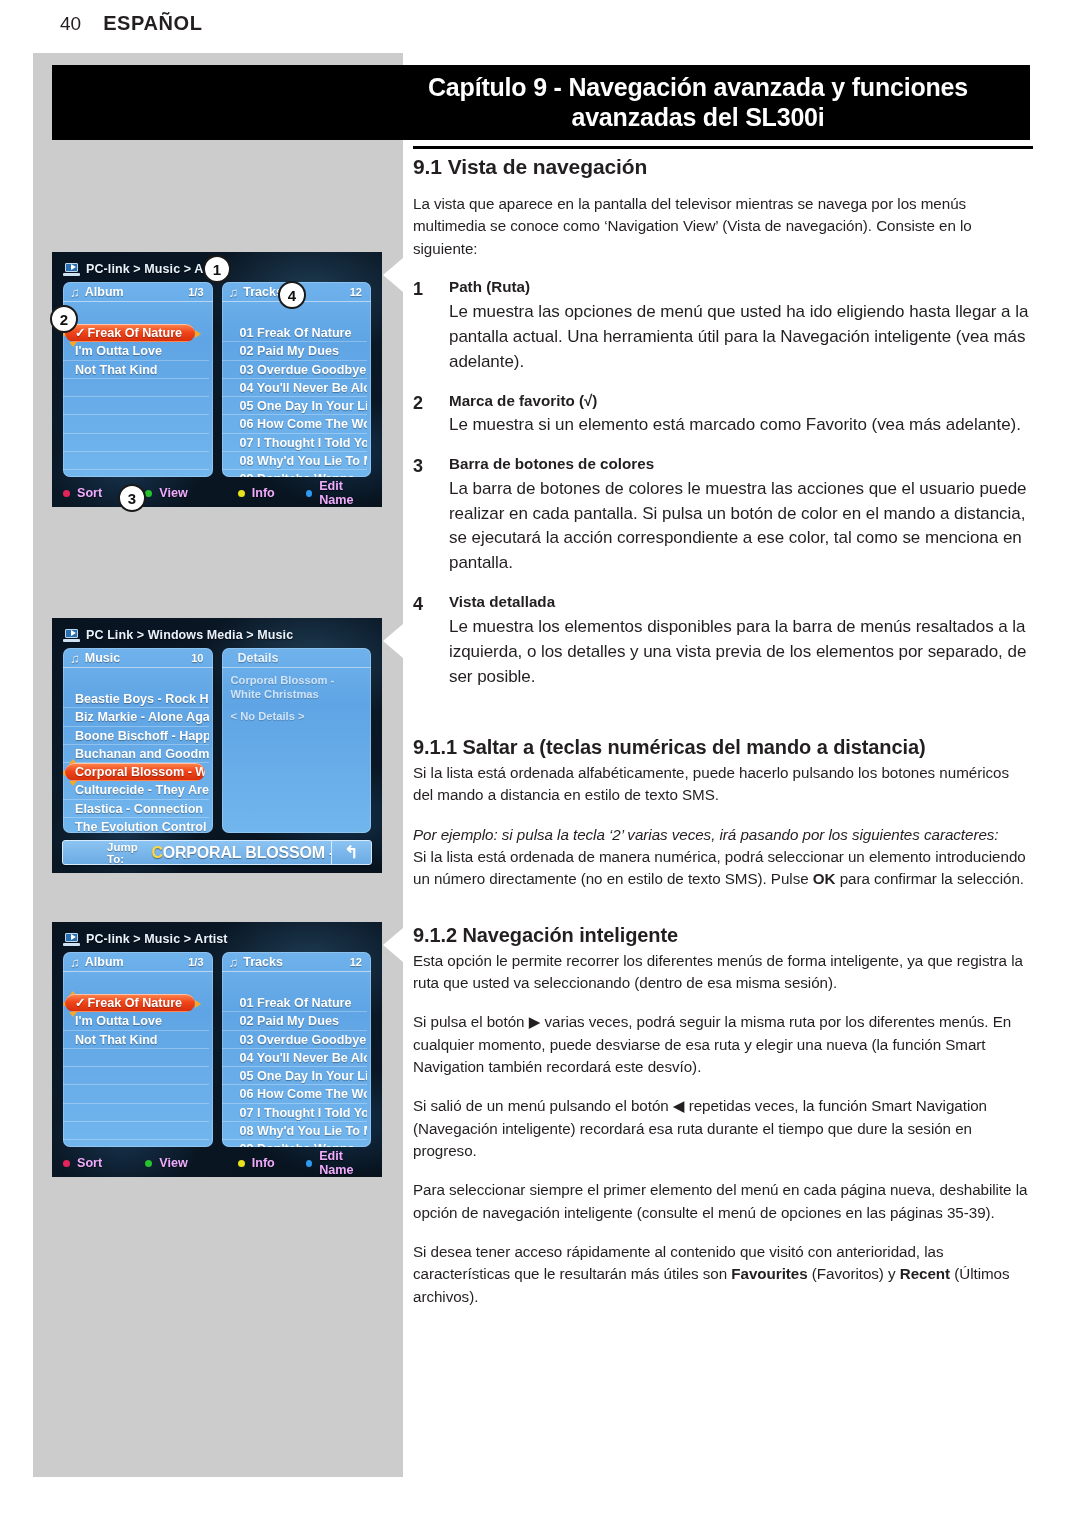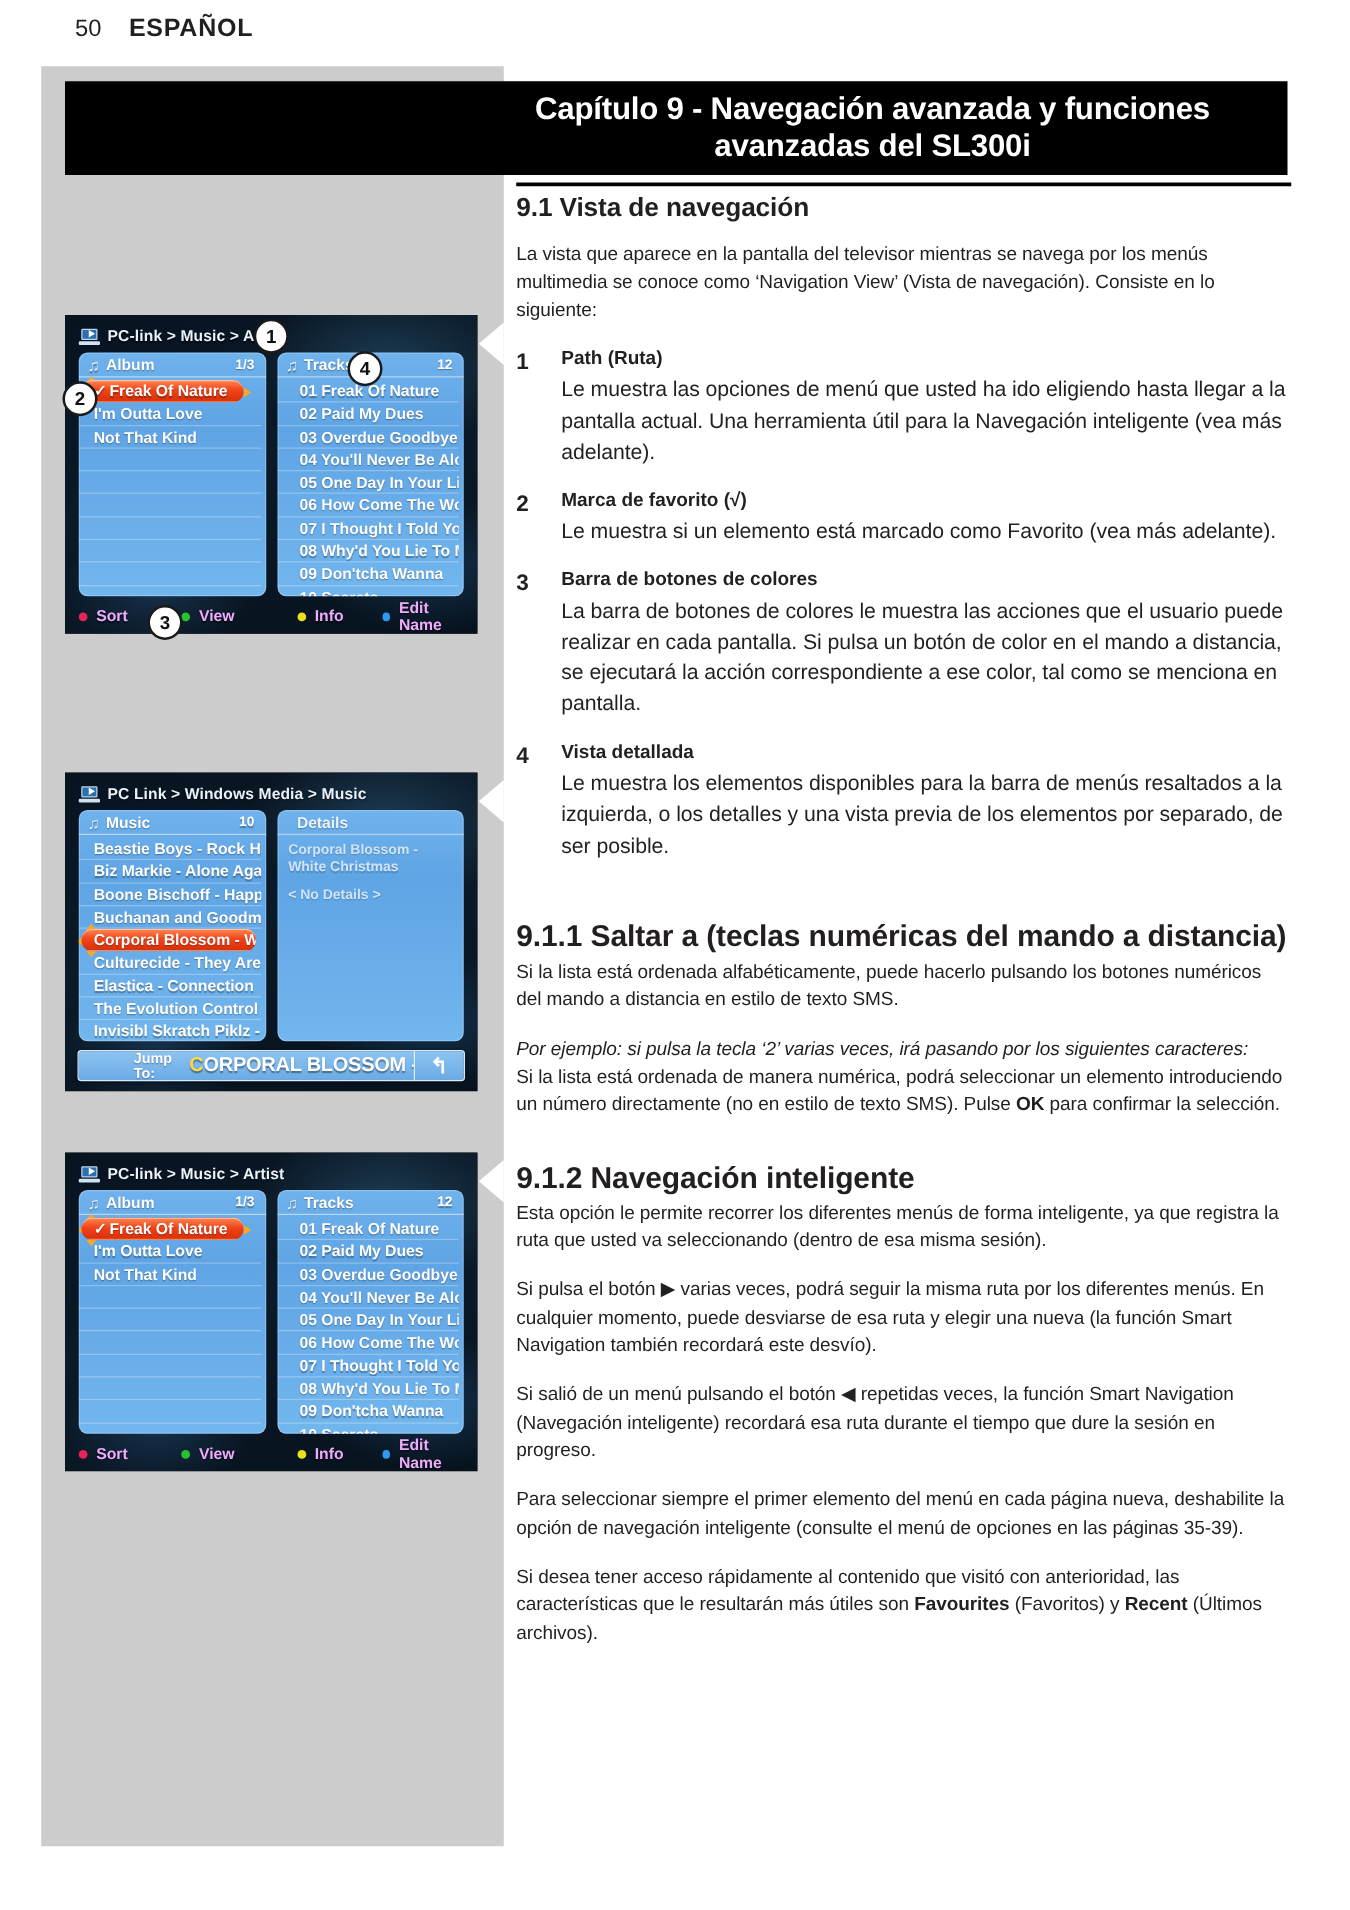--- a/index.html
+++ b/index.html
@@ -47,21 +47,21 @@
     position:absolute; left:413px; top:146px;
     width:620px;
   }
   .rule{
     height:3px; background:#000; margin:0 0 6px 0; width:620px;
   }
   h2.sec{
     font-size:21px; font-weight:700; margin:0 0 14px 0; letter-spacing:-0.1px;
   }
   h3.subsec{
-    font-size:24px; font-weight:700; margin:0 0 3px 0; letter-spacing:-0.1px;
+    font-size:20px; font-weight:700; margin:0 0 3px 0; letter-spacing:-0.1px;
   }
   p.body{
     font-size:15.2px; line-height:1.47; margin:0 0 17px 0;
     letter-spacing:-0.05px;
   }
   p.body.tight{ margin-bottom:0; }
   p.italic{ font-style:italic; }
   p.indent{ margin-left:66px; font-style:italic; }
 
   
@@ -139,21 +139,21 @@
     border-bottom:1px solid rgba(255,255,255,.5);
     text-shadow:0 1px 1px rgba(0,0,0,.35);
   }
   .pane-head .lbl{ display:flex; align-items:center; gap:5px; }
   .note-icon{
     color:#e8f3ff; font-size:13px; line-height:1;
     text-shadow:0 1px 1px rgba(0,0,0,.4);
   }
   .pane-head .cnt{ font-size:11px; font-weight:700; }
 
-  .rows{ padding:2px 4px 0 0; }
+  .rows{ padding:2px 4px 0 0;margin-top:20px; }
   .row{
     position:relative;
     height:18.3px; line-height:18.3px;
     color:#ffffff; font-size:12.6px; font-weight:700;
     padding-left:12px; padding-right:4px;
     white-space:nowrap; overflow:hidden;
     border-bottom:1px solid rgba(255,255,255,.28);
     text-shadow:0 1px 1px rgba(0,0,0,.35);
   }
   .row.num{ padding-left:18px; }
@@ -253,21 +253,21 @@
     border-top:17px solid transparent;
     border-bottom:17px solid transparent;
     border-right:20px solid #ffffff;
     z-index:30;
   }
 </style>
 </head>
 <body>
 
 <div id="page-header">
-  <span id="page-number">50</span>
+  <span id="page-number">40</span>
   <span id="page-lang">ESPAÑOL</span>
 </div>
 
 <div id="grey-panel"></div>
 
 <div id="chapter-banner">
   <div id="chapter-title">
     <span>Capítulo 9 - Navegación avanzada y funciones</span><br>
     <span>avanzadas del SL300i</span>
   </div>

